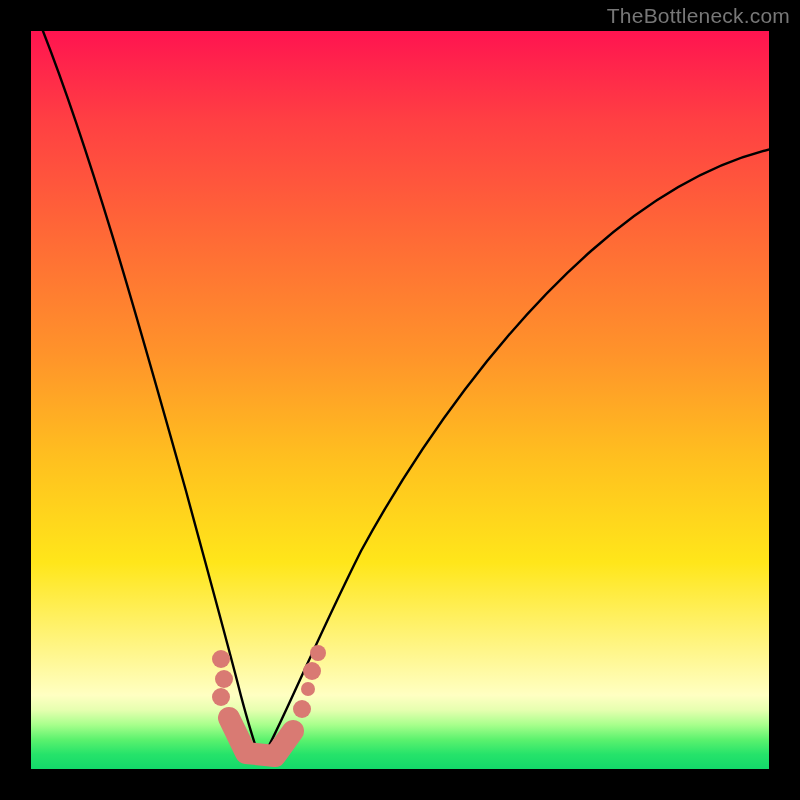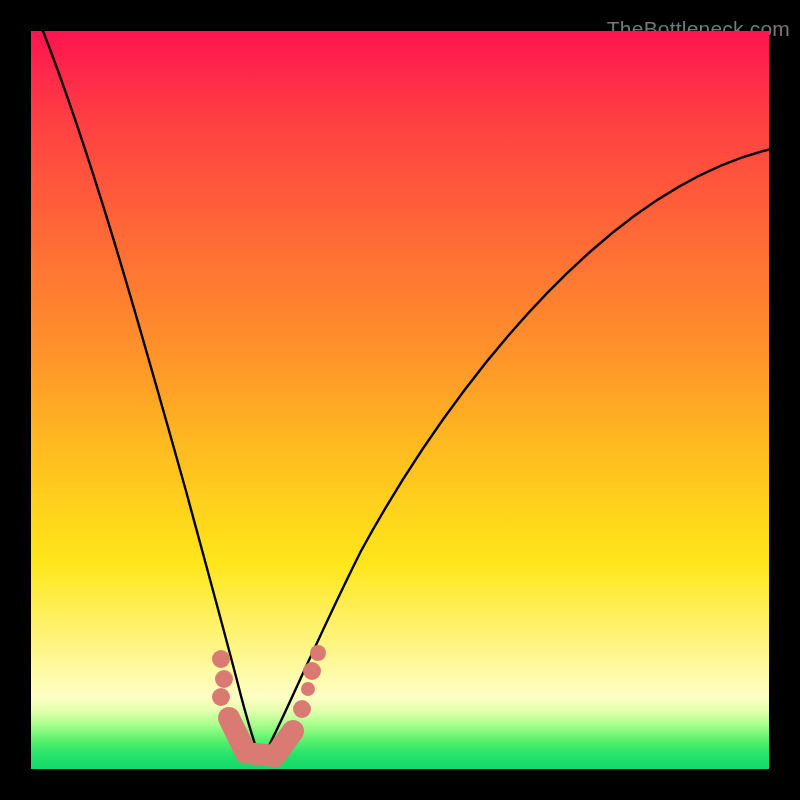--- a/index.html
+++ b/index.html
@@ -47,21 +47,20 @@
   }
   .watermark {
     position: absolute;
     top: 4px;
     right: 10px;
     color: #777;
     font-size: 21px;
     font-weight: 500;
     letter-spacing: 0.2px;
     user-select: none;
-    margin-top: 13px;
   }
   svg.curves {
     position: absolute;
     inset: 0;
   }
   .dot {
     fill: #d97a73;
   }
   .vshape {
     fill: none;

